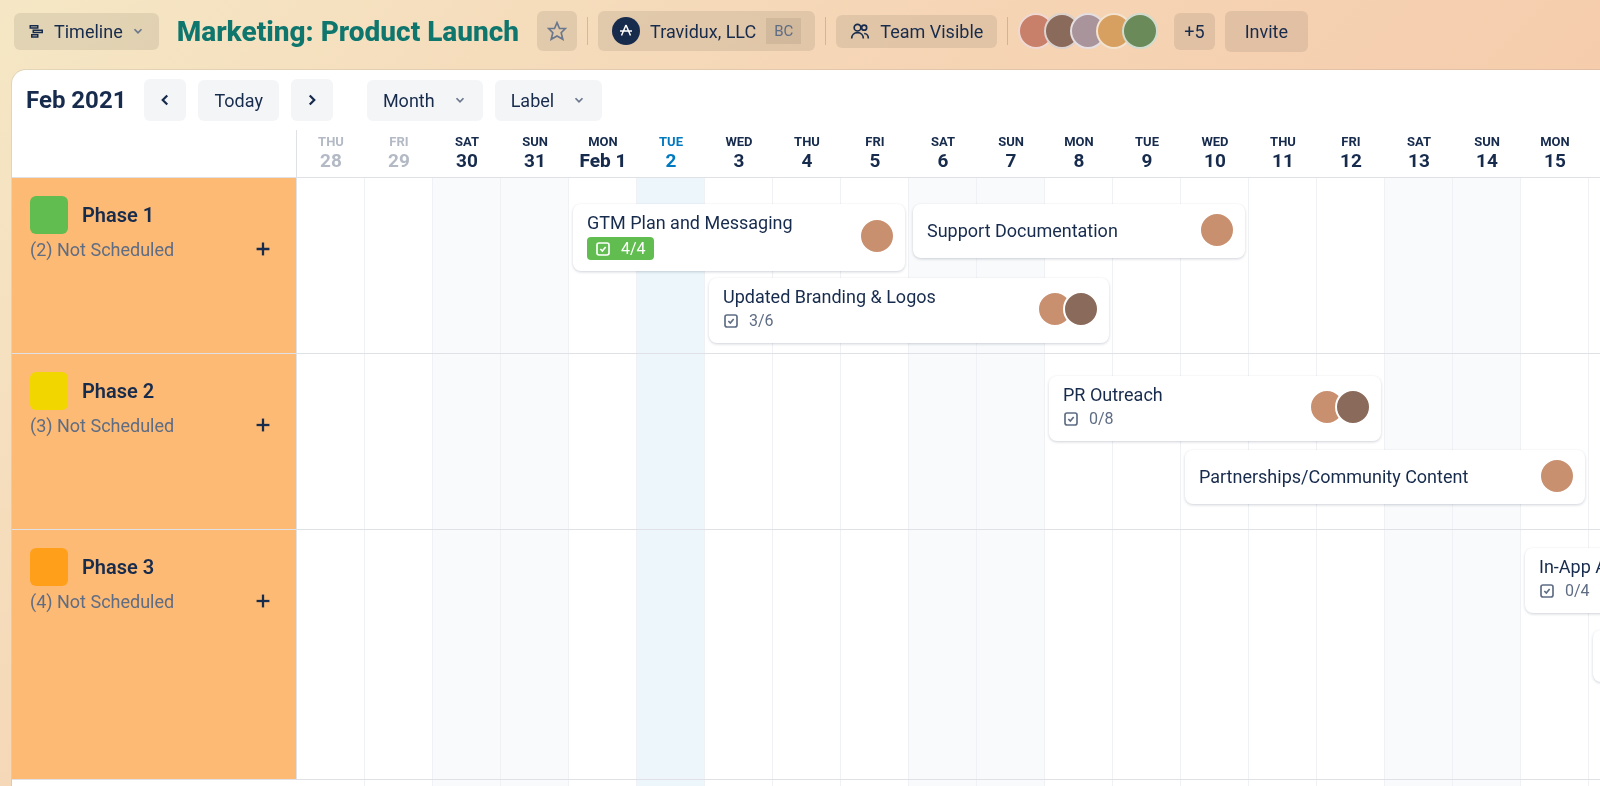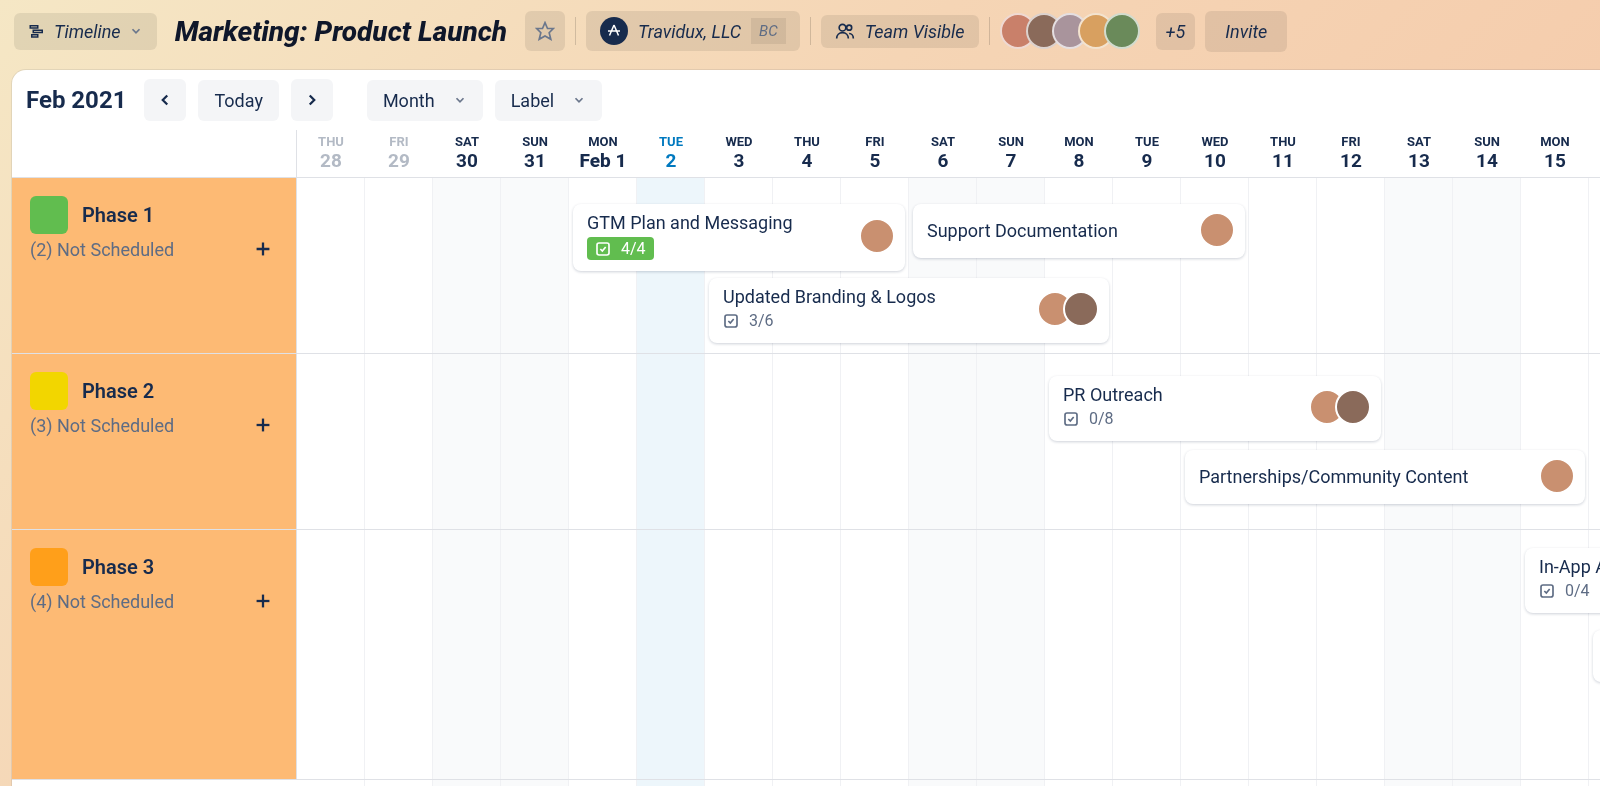--- a/index.html
+++ b/index.html
@@ -10,37 +10,36 @@
   height: 786px;
   overflow: hidden;
   color: #172b4d;
 }
 .header {
   display: flex;
   align-items: center;
   height: 62px;
   padding: 0 14px;
   gap: 10px;
-  font-style: italic;
 }
 .btn-pill {
   background: rgba(0,0,0,0.08);
   border-radius: 6px;
   padding: 8px 14px;
   display: flex;
   align-items: center;
   gap: 8px;
   cursor: pointer;
   font-size: 18px;
   color: #172b4d;
 }
 .board-title {
   font-size: 28px;
   font-weight: 800;
-  color: #0f172a;
+  color: #0f766e;
   padding: 0 8px;
 }
 .star-btn, .square-icon-btn {
   width: 40px;
   height: 40px;
   display: flex;
   align-items: center;
   justify-content: center;
   border-radius: 6px;
   background: rgba(0,0,0,0.08);

